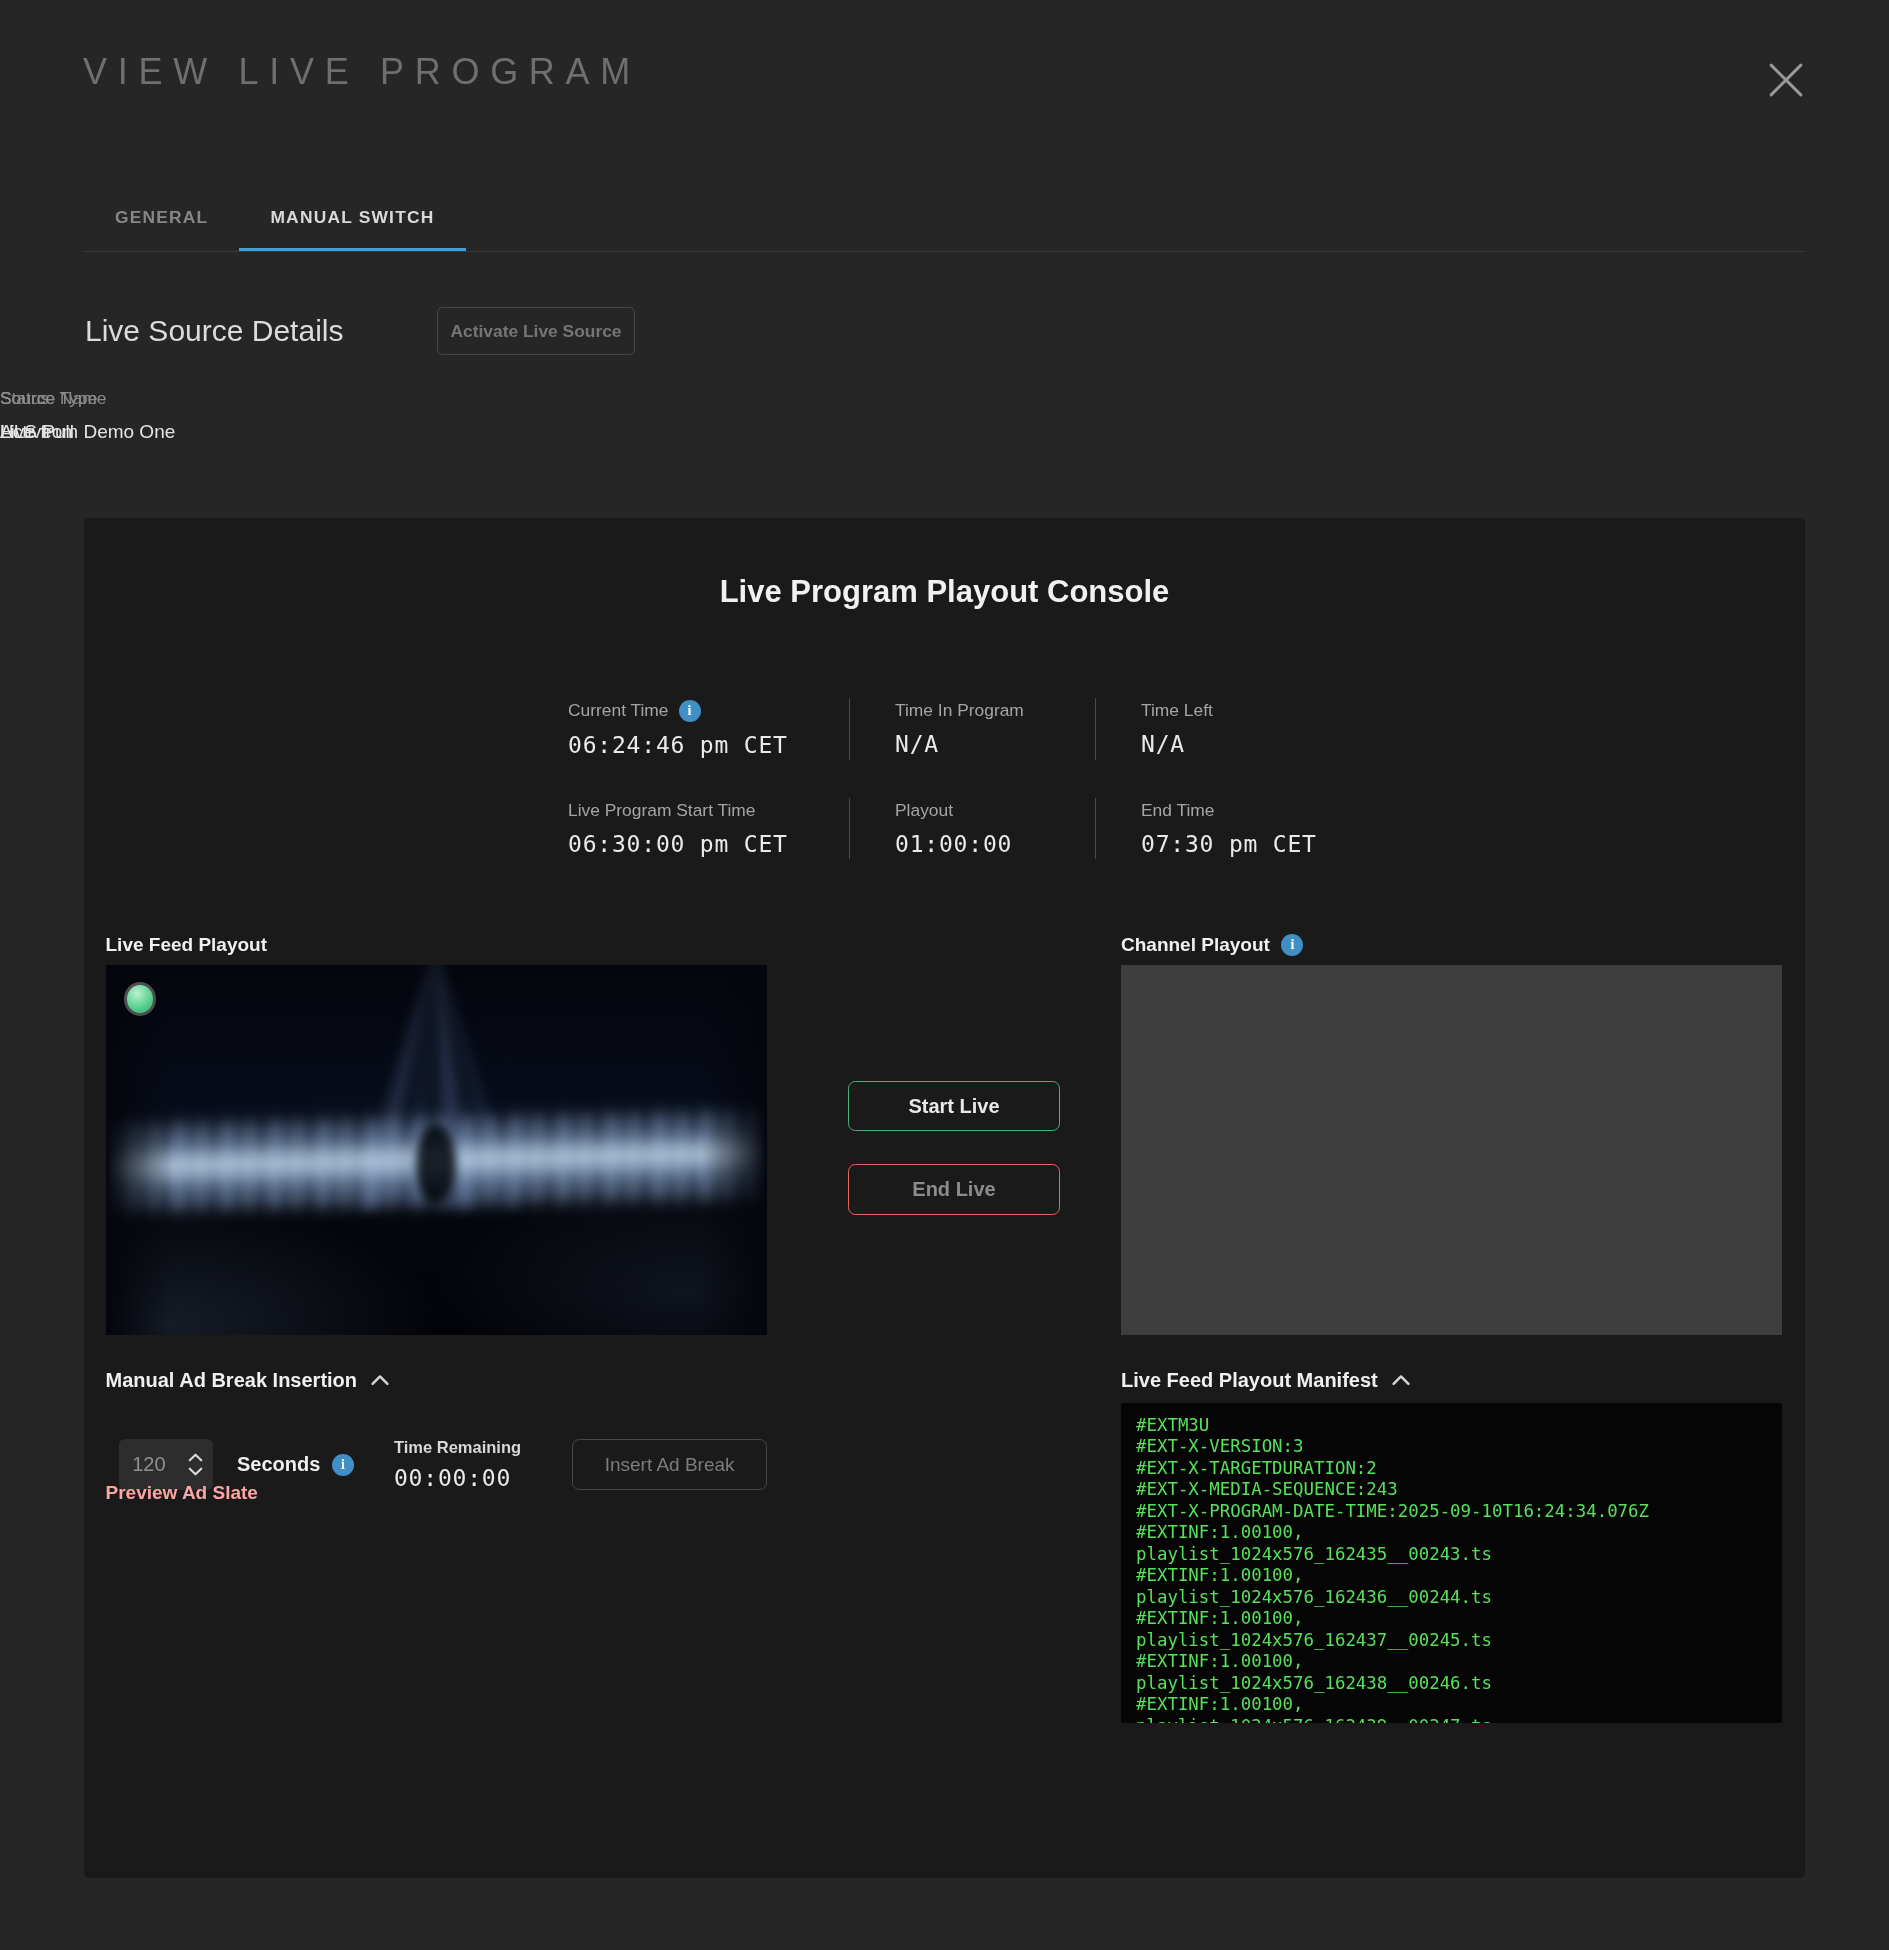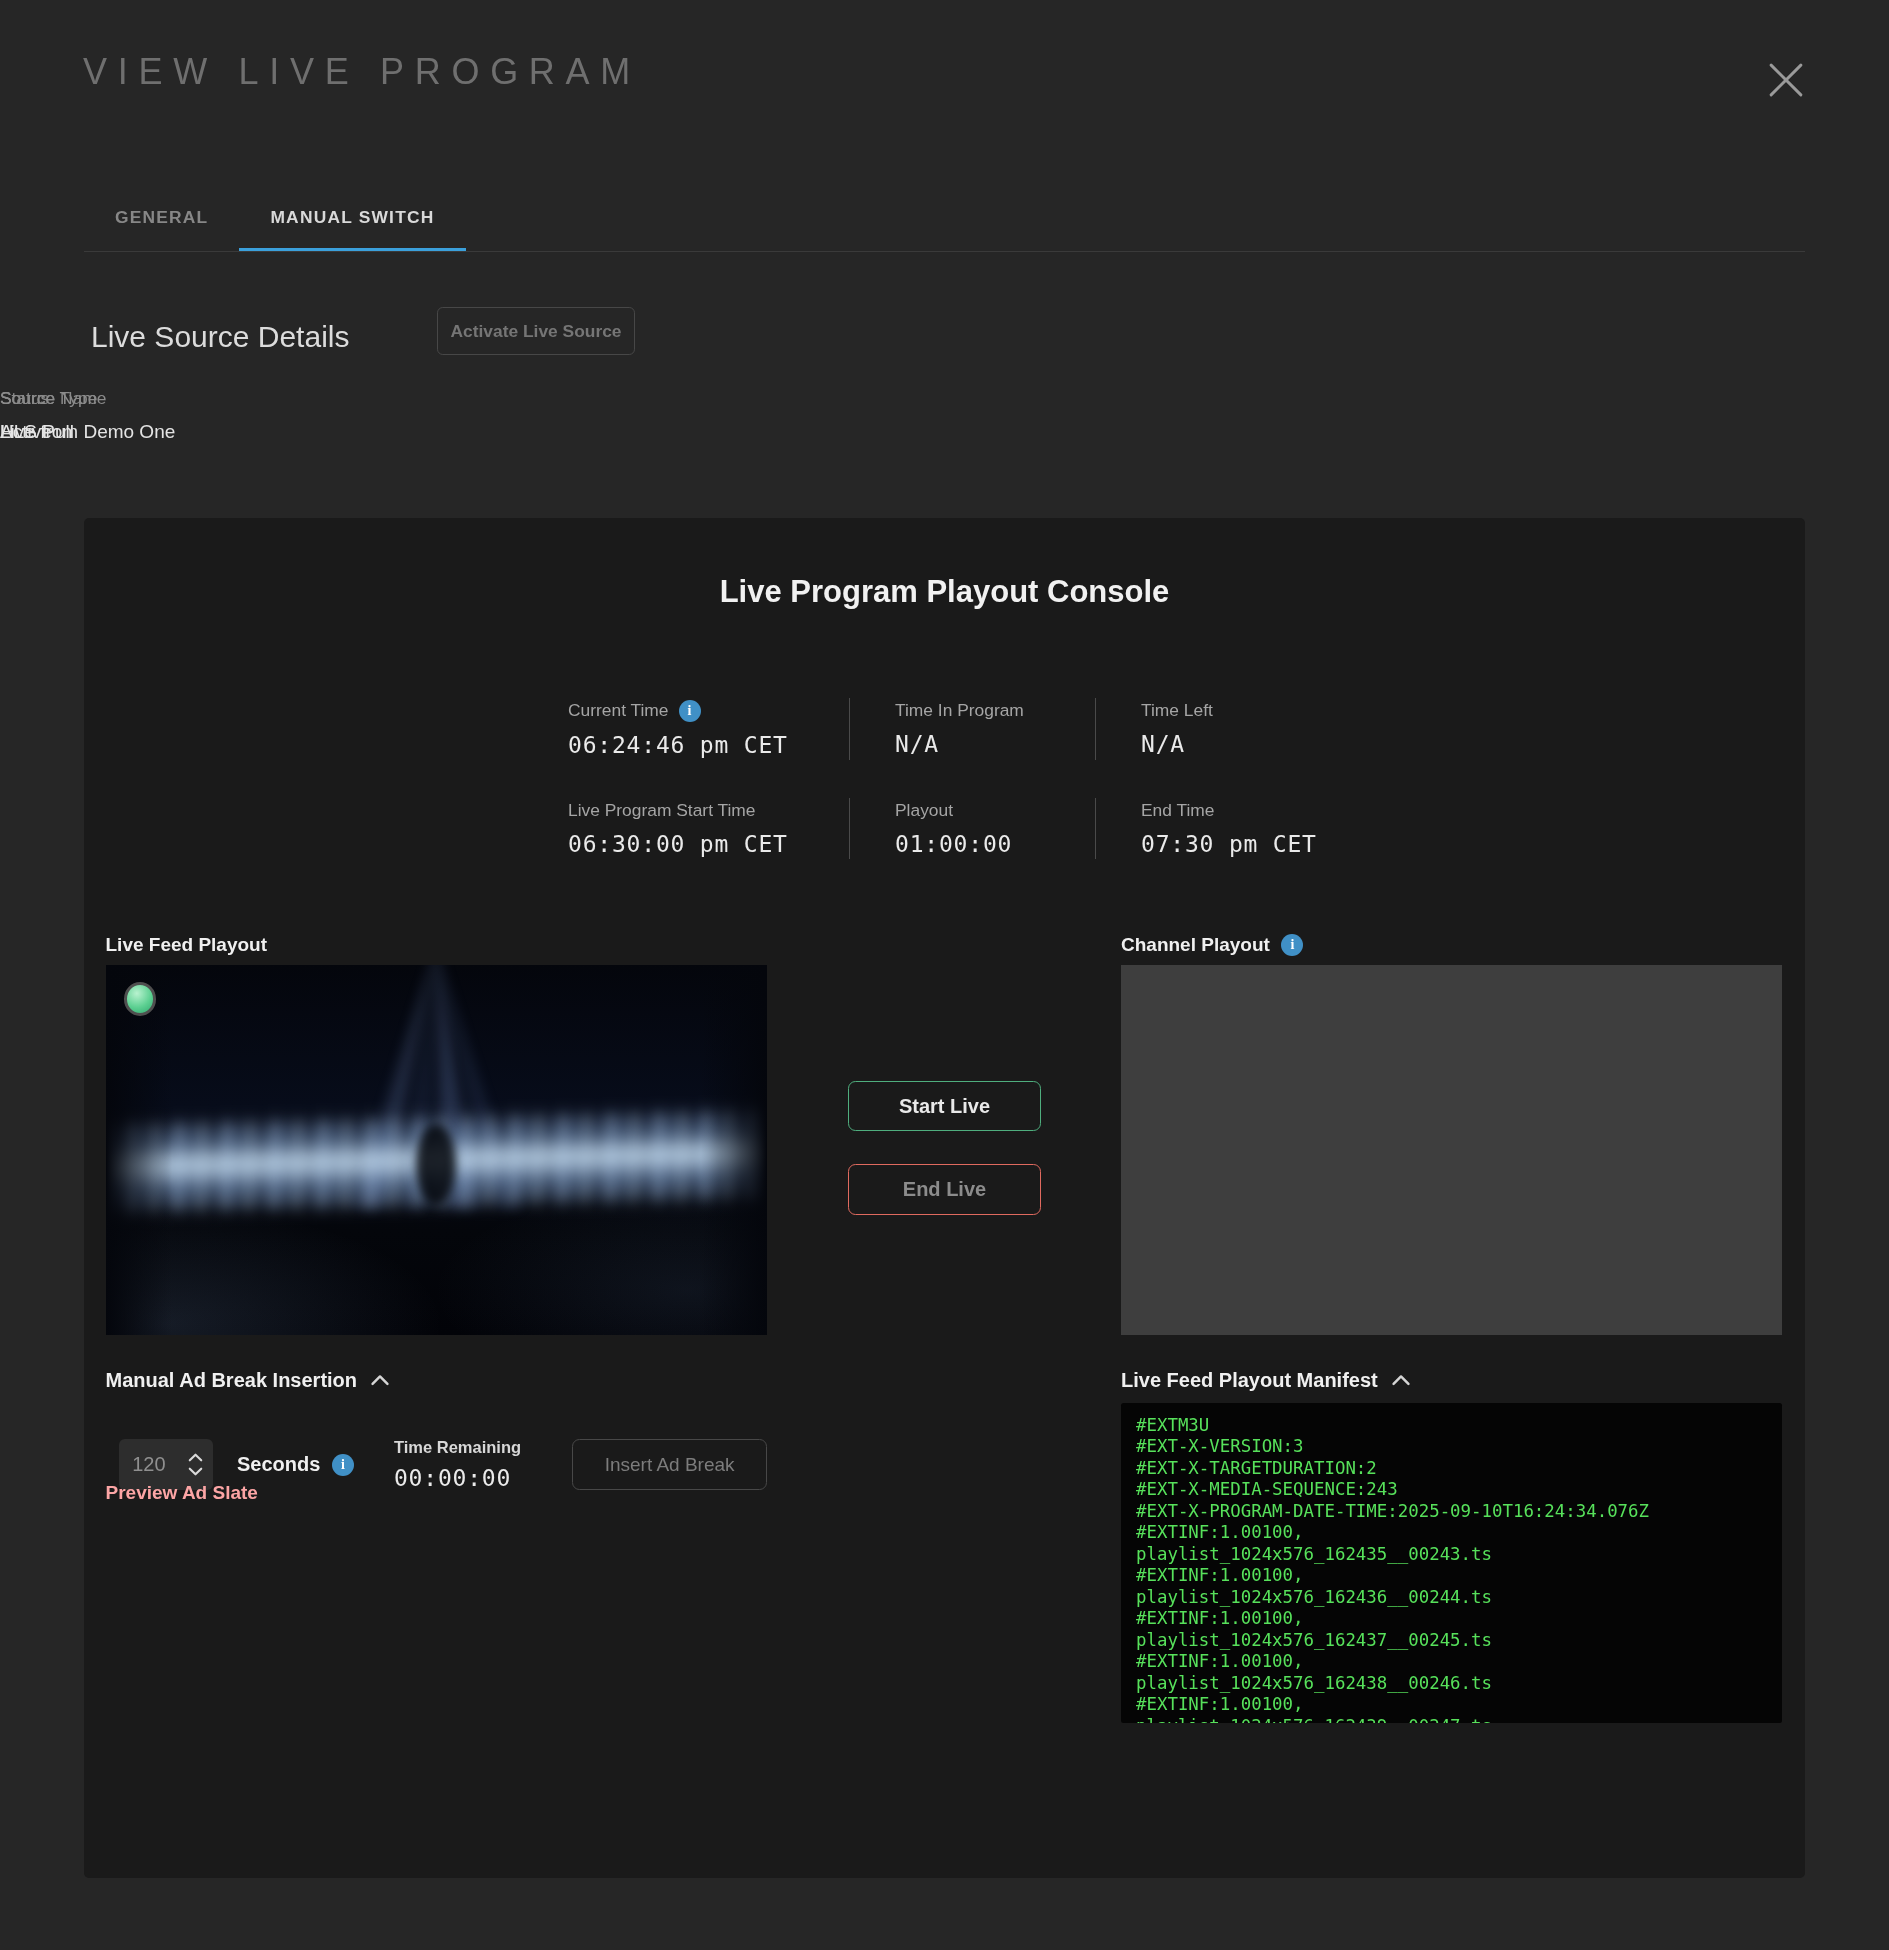--- a/index.html
+++ b/index.html
@@ -130,21 +130,21 @@
     position:absolute;inset:0;
     background:linear-gradient(90deg,#04060c 0%,rgba(4,6,12,0) 10%,rgba(4,6,12,0) 90%,#04060c 100%);
   }
   .live-dot{
     position:absolute;left:18px;top:16.5px;width:26.5px;height:28px;border-radius:50%;
     border:3.3px solid #4f4f4f;
     background:radial-gradient(circle at 38% 30%, #b8f2cf, #5dd092 55%, #2fa96e);
   }
   
   .btn-live{
-    position:absolute;left:764px;width:193px;height:50px;
+    position:absolute;left:764px;width:212px;height:50px;
     background:transparent;border-radius:7.4px;font-size:20px;font-weight:700;
     font-family:"Liberation Sans",sans-serif;cursor:pointer;
   }
   .btn-start{top:563px;border:1.7px solid #4fae7e;color:#e9e9e9;}
   .btn-end{top:646px;height:51px;border:1.7px solid #e06a5f;color:#8c8c8c;}
   
   .channel-box{
     position:absolute;left:1037px;top:447px;width:661px;height:370px;
     background:#3e3e3e;
   }
@@ -204,21 +204,21 @@
     <line x1="41" y1="5" x2="5" y2="41" stroke="#9a9a9a" stroke-width="3.5" stroke-linecap="round"></line>
   </svg>
 </button>
 
 <div class="tabs">
   <div class="tab">GENERAL</div>
   <div class="tab active">MANUAL SWITCH</div>
 </div>
 <div class="tabs-divider"></div>
 
-<h2 class="lsd-title" style="margin:8px;">Live Source Details</h2>
+<h2 class="lsd-title" style="margin:2px;">Live Source Details</h2>
 <button class="activate-btn">Activate Live Source</button>
 
 <div class="sd-field">
   <div class="f-label">Source Name</div>
   <div class="f-value">Live from Demo One</div>
 </div>
 <div class="sd-field">
   <div class="f-label">Source Type</div>
   <div class="f-value">HLS Pull</div>
 </div>

